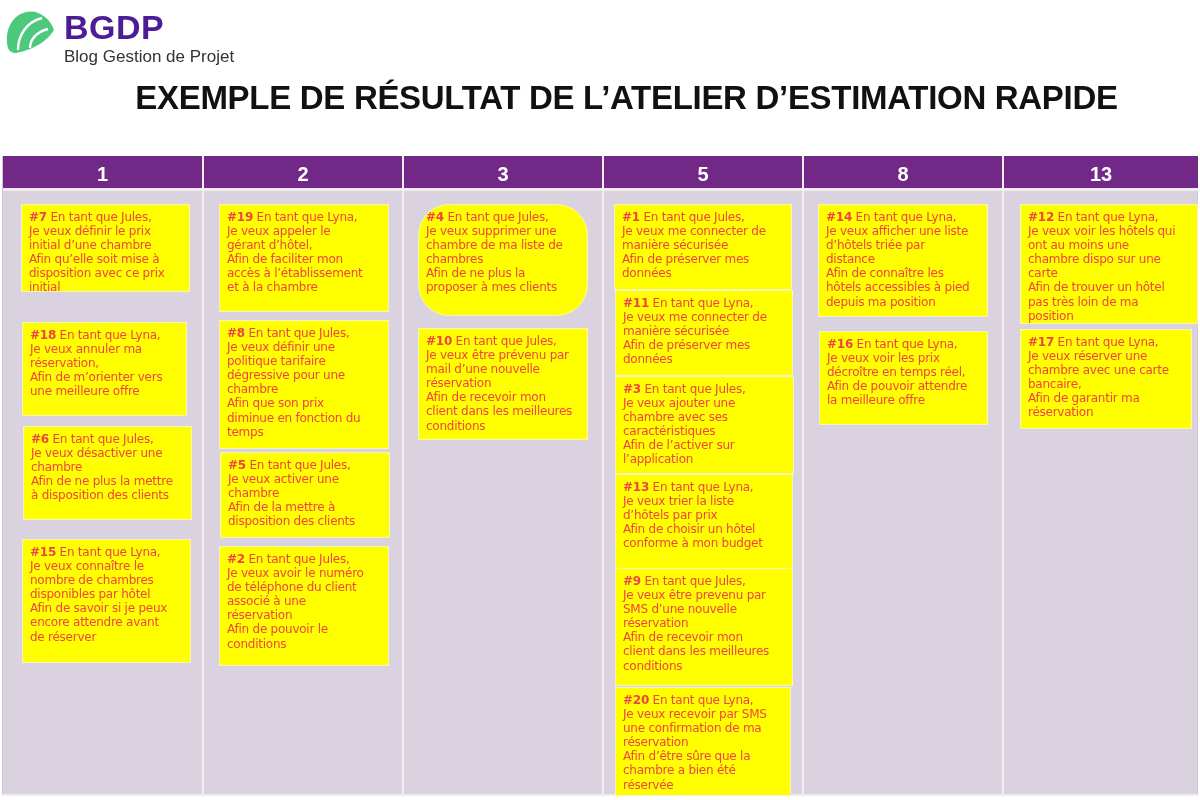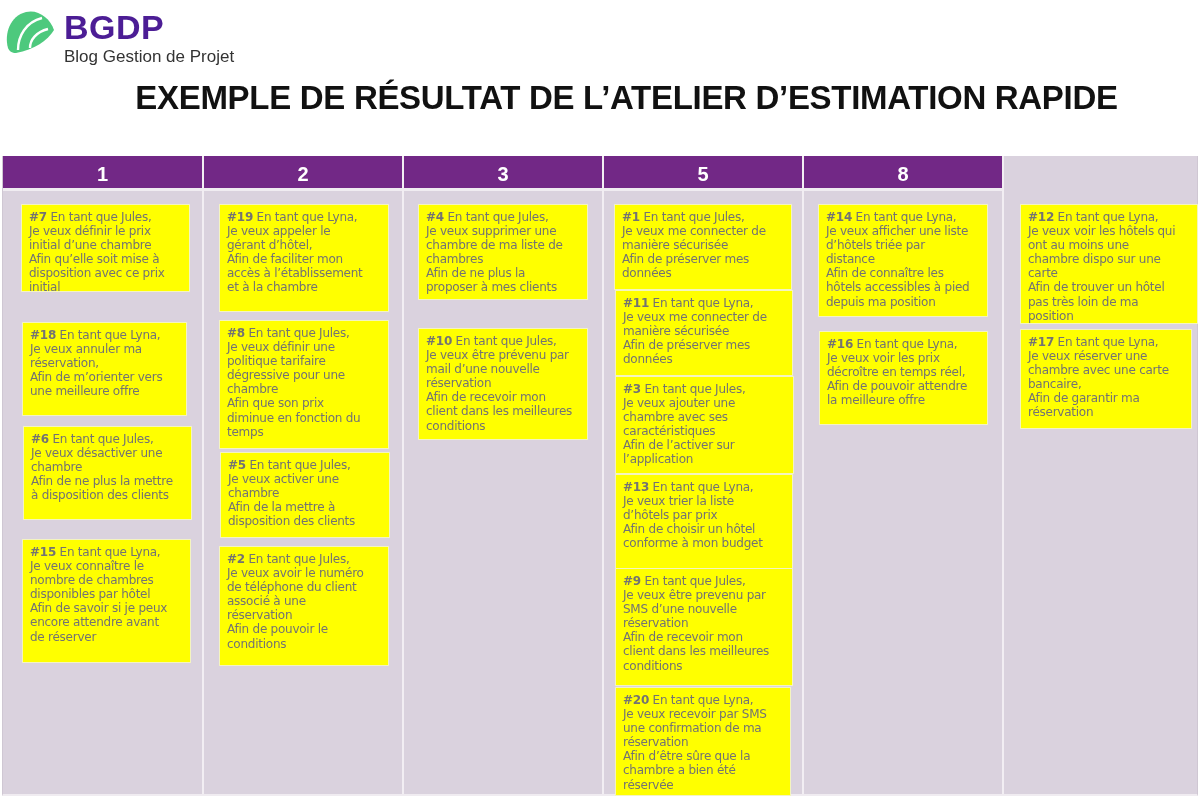--- a/index.html
+++ b/index.html
@@ -20,21 +20,21 @@
     background: #dad2de; border-left: 1px solid #cfc7d3; border-right: 1px solid #cfc7d3;
     border-bottom: 2px solid #f0ecf1; }
   .col { position: absolute; top: 0; height: 100%; }
   .col + .col { border-left: 2px solid #f2eef3; }
   .col-head { height: 35px; background: #722886; color: #ffffff; text-align: center;
     font-family: "Liberation Sans", sans-serif; font-weight: bold; font-size: 20px; line-height: 36px;
     border-bottom: 3px solid #f0ecf1; }
 
   .card { position: absolute; background: #ffff00; border: 1px solid #f4f4c0;
     font-family: "DejaVu Sans", sans-serif; font-size: 12px; line-height: 14.1px;
-    color: #737373; padding: 5px 6px 0 7px; overflow: visible; letter-spacing: -0.25px; }
+    color: #ef4444; padding: 5px 6px 0 7px; overflow: visible; letter-spacing: -0.25px; }
   .card .num { font-weight: bold; }
   .card .line { display: block; white-space: nowrap; }
 
   .logo-mark svg { display: block; }
 </style>
 </head>
 <body>
 
 <div class="logo">
   <div class="logo-mark">
@@ -122,21 +122,21 @@
       <span class="line">de téléphone du client</span>
       <span class="line">associé à une</span>
       <span class="line">réservation</span>
       <span class="line">Afin de pouvoir le</span>
       <span class="line">conditions</span>
     </div>
   </div>
 
   <div class="col" style="left:399px;width:200px;">
     <div class="col-head">3</div>
-    <div class="card" style="left:14px;top:48px;width:170px;height:96px;">
+    <div class="card" style="left:14px;top:48px;width:170px;height:112px;border-radius:31px;">
       <span class="line"><span class="num">#4</span> <span>En tant que Jules,</span></span>
       <span class="line">Je veux supprimer une</span>
       <span class="line">chambre de ma liste de</span>
       <span class="line">chambres</span>
       <span class="line">Afin de ne plus la</span>
       <span class="line">proposer à mes clients</span>
     </div>
     <div class="card" style="left:14px;top:172px;width:170px;height:112px;">
       <span class="line"><span class="num">#10</span> <span>En tant que Jules,</span></span>
       <span class="line">Je veux être prévenu par</span>
@@ -213,20 +213,21 @@
     <div class="card" style="left:15px;top:175px;width:169px;height:94px;">
       <span class="line"><span class="num">#16</span> <span>En tant que Lyna,</span></span>
       <span class="line">Je veux voir les prix</span>
       <span class="line">décroître en temps réel,</span>
       <span class="line">Afin de pouvoir attendre</span>
       <span class="line">la meilleure offre</span>
     </div>
   </div>
 
   <div class="col" style="left:999px;width:196px;">
+    <div class="col-head">13</div>
     <div class="card" style="left:16px;top:48px;width:178px;height:120px;">
       <span class="line"><span class="num">#12</span> <span>En tant que Lyna,</span></span>
       <span class="line">Je veux voir les hôtels qui</span>
       <span class="line">ont au moins une</span>
       <span class="line">chambre dispo sur une</span>
       <span class="line">carte</span>
       <span class="line">Afin de trouver un hôtel</span>
       <span class="line">pas très loin de ma</span>
       <span class="line">position</span>
     </div>

